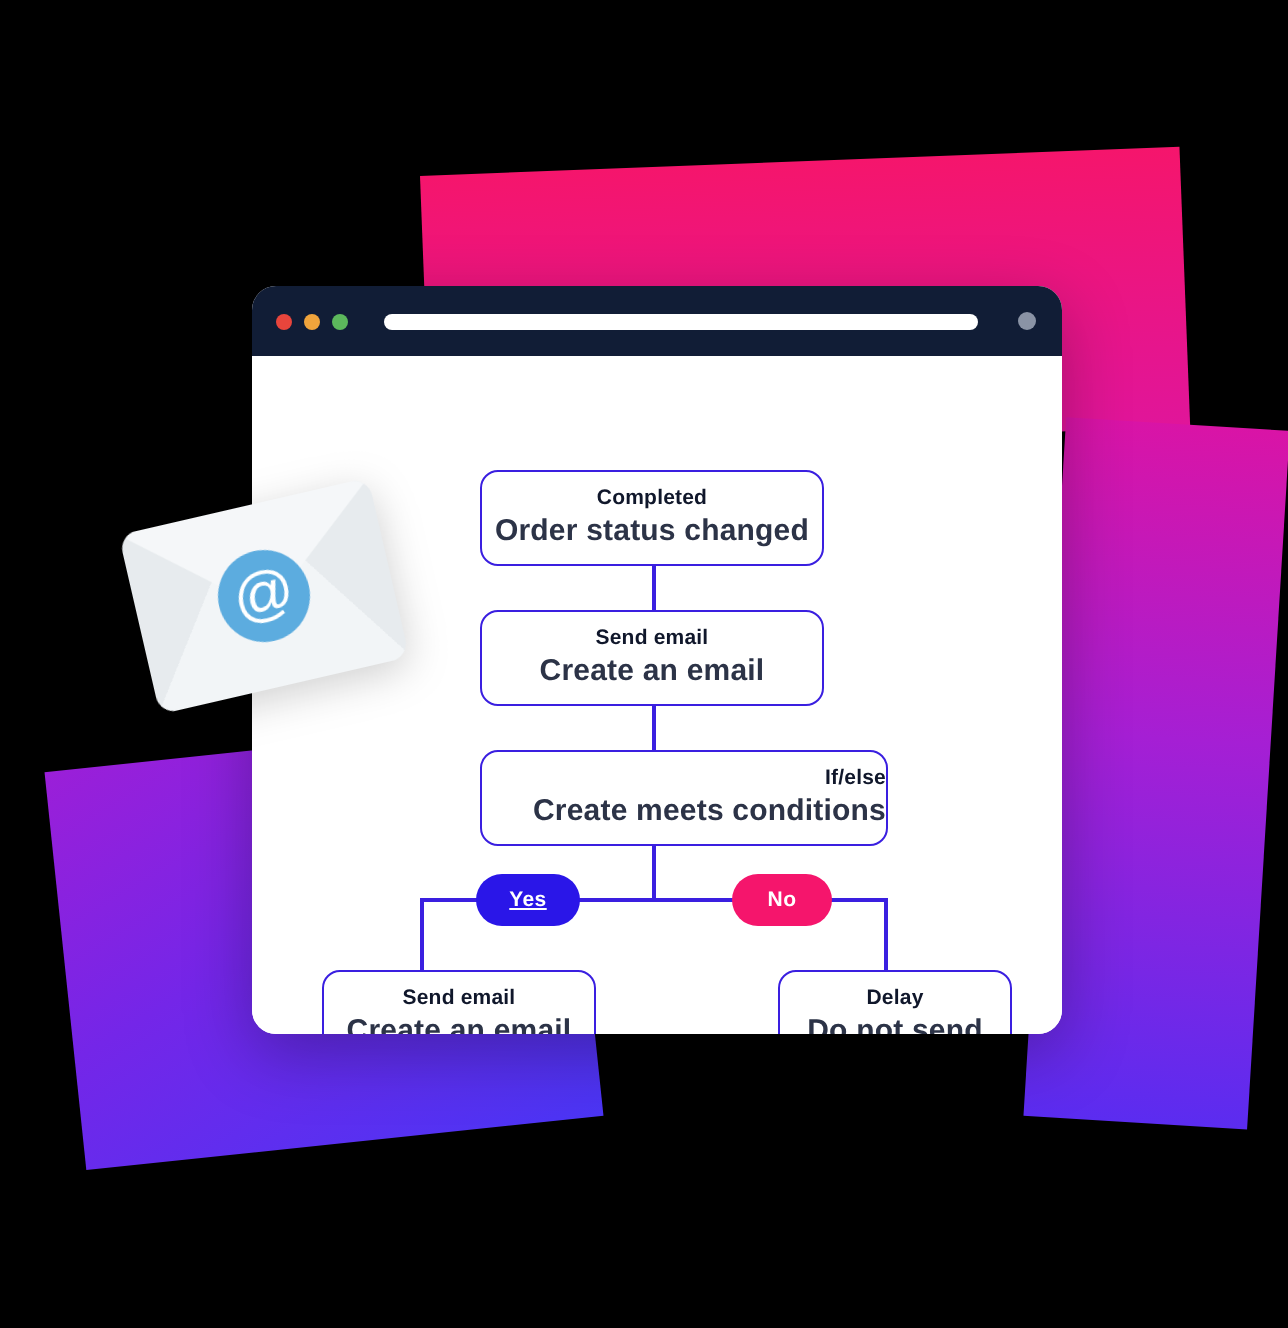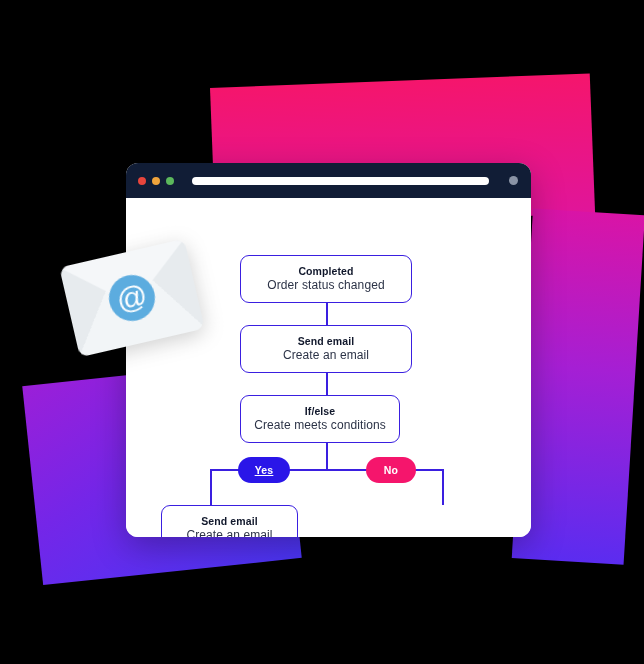--- a/index.html
+++ b/index.html
@@ -31,21 +31,20 @@
     transform:rotate(-6deg);
     transform-origin:50% 50%;
   }
 
   
   #browser-window {
     position:absolute; left:126px; top:143px; width:405px; height:374px;
     border-radius:12px; overflow:hidden;
     background:#ffffff;
     box-shadow:0 10px 34px rgba(0,0,0,.28);
-    margin-top:20px;
   }
   #title-bar {
     height:35px; background:#111d36; display:flex; align-items:center;
     padding:0 13px 0 12px; gap:6px;
   }
   .dot { width:8px; height:8px; border-radius:50%; flex:none; }
   #dot-red    { background:#e8453c; }
   #dot-yellow { background:#f0a43c; }
   #dot-green  { background:#5cb85c; }
   #address-bar {
@@ -60,26 +59,26 @@
   .node {
     position:absolute; border:1.3px solid #3a1fe0; border-radius:9px;
     background:#fff; display:flex; flex-direction:column;
     align-items:center; justify-content:center; z-index:3;
   }
   .node-title {
     font-size:10.5px; font-weight:bold; color:#10172b; line-height:1.25;
     letter-spacing:.1px;
   }
   .node-sub {
-    font-size:12px; font-weight:normal; color:#2c3347; line-height:1.3;
+    font-size:15px; font-weight:bold; color:#2c3347; line-height:1.3;
     letter-spacing:.1px;
   }
   #node-completed { left:114px; top:57px;  width:172px; height:48px; }
   #node-sendmail  { left:114px; top:127px; width:172px; height:48px; }
-  #node-ifelse    { left:114px; top:197px; width:160px; height:48px; }
+  #node-ifelse    { left:114px; top:197px; width:204px; height:48px;align-items:flex-end; }
   #node-sendmail2 { left: 35px; top:307px; width:137px; height:48px; }
   #node-delay     { left:263px; top:307px; width:117px; height:48px; }
 
   
   .pill {
     position:absolute; display:flex; align-items:center; justify-content:center;
     border-radius:14px; color:#fff; font-size:10.5px; font-weight:bold;
     letter-spacing:.2px; z-index:4;
   }
   #pill-yes { left:112px; top:259px; width:52px; height:26px; background:#2a16e8;text-decoration:underline; }
@@ -165,20 +164,24 @@
       <div class="node" id="node-ifelse">
         <span class="node-title">If/else</span>
         <span class="node-sub">Create meets conditions</span>
       </div>
 
       <div class="node" id="node-sendmail2">
         <span class="node-title">Send email</span>
         <span class="node-sub">Create an email</span>
       </div>
 
+      <div class="node" id="node-delay">
+        <span class="node-title">Delay</span>
+        <span class="node-sub">Do not send</span>
+      </div>
 
       <div class="pill" id="pill-yes">Yes</div>
       <div class="pill" id="pill-no">No</div>
 
     </div>
   </div>
 
   <div id="envelope">
     <div id="envelope-body">
       <div id="envelope-flap"></div>

